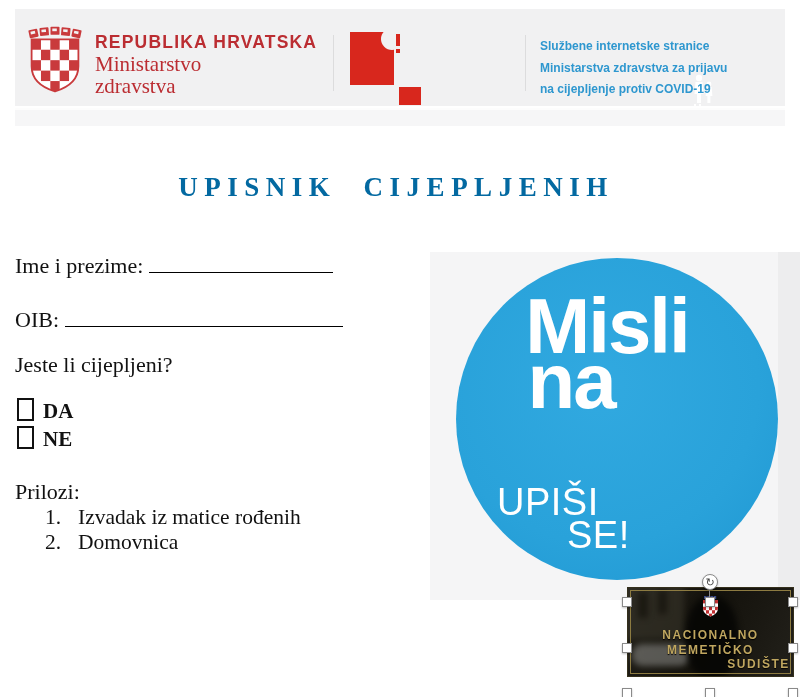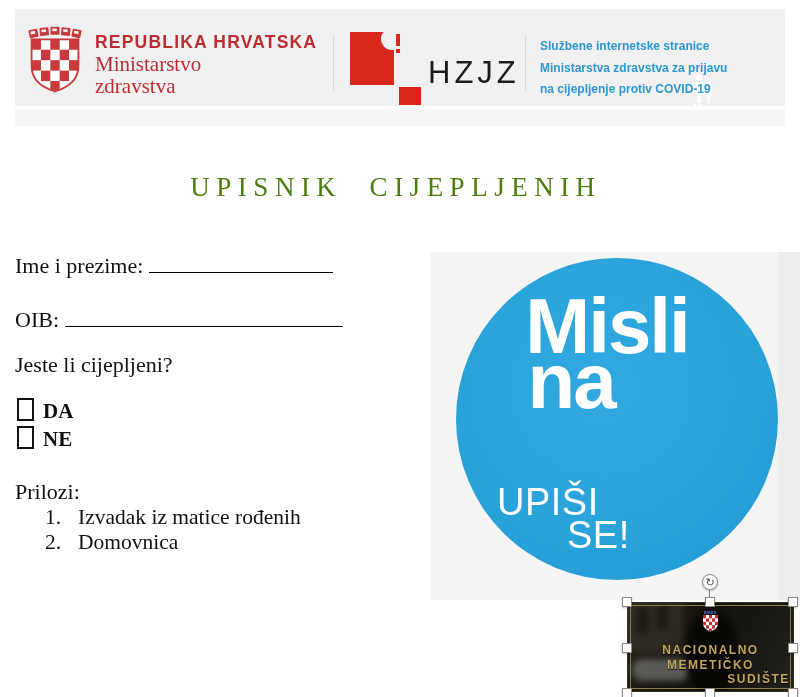--- a/index.html
+++ b/index.html
@@ -21,21 +21,21 @@
   .hzjz-excl-dot{position:absolute;left:381px;top:40px;width:4px;height:4px;background:#d8271d;}
   .hzjz-square{position:absolute;left:384px;top:78px;width:22px;height:18px;background:#d8271d;}
   .hzjz-people{position:absolute;left:340px;top:40px;width:34px;height:34px;}
   .hzjz-wordmark{position:absolute;left:413px;top:46px;font-family:"Liberation Sans",sans-serif;
                  font-size:31px;font-weight:400;letter-spacing:4px;color:#1c1c1c;}
   .site-info{position:absolute;left:525px;top:27px;font-family:"Liberation Sans",sans-serif;
              font-size:12px;font-weight:bold;color:#2e97cf;line-height:21.5px;}
 
   
   .doc-title{position:absolute;left:0;top:172px;width:792px;text-align:center;
-             font-weight:normal;font-size:27px;letter-spacing:6.5px;word-spacing:14px;color:#4d7c0f;}
+             font-weight:bold;font-size:27px;letter-spacing:6.5px;word-spacing:14px;color:#0369a1;}
 
   
   .fld{position:absolute;left:15px;font-size:22px;white-space:nowrap;}
   .fld-name{top:253px;} .fld-oib{top:307px;} .fld-q{top:352px;}
   .fill-line{display:inline-block;height:18px;border-bottom:1.6px solid #000;vertical-align:baseline;margin-left:6px;}
   .line-name{width:184px;} .line-oib{width:278px;}
   .opt{position:absolute;left:17px;font-size:21px;font-weight:bold;white-space:nowrap;}
   .opt-da{top:398px;} .opt-ne{top:426px;}
   .cbx{display:inline-block;width:13px;height:19px;border:2px solid #111;vertical-align:-3px;margin-right:9px;background:#fff;}
   .prilozi{position:absolute;left:15px;top:479px;font-size:22px;}
@@ -51,21 +51,21 @@
   .sticker-line{position:absolute;color:#fff;font-family:"Liberation Sans",sans-serif;line-height:1;white-space:nowrap;}
   .stk-big{font-size:78px;font-weight:bold;letter-spacing:-2px;transform:translateX(-50%);}
   .stk-misli{left:177px;top:35px;text-align:center;}
   .stk-na{left:141px;top:90px;}
   .stk-druge{left:179px;top:152px;}
   .stk-small{font-size:38px;font-weight:400;letter-spacing:0.5px;}
   .stk-upisi{left:67px;top:231px;}
   .stk-se{left:137px;top:264px;}
 
   
-  .plaque{position:absolute;left:627px;top:602px;width:165px;height:88px;
+  .plaque{position:absolute;left:627px;top:587px;width:165px;height:88px;
           background:linear-gradient(115deg,#23211a 0%,#14120c 45%,#1a1812 70%,#23211b 100%);
           border:1px solid #35301c;overflow:hidden;}
   .plaque-goldline{position:absolute;inset:2px;border:1px solid #8d7b41;pointer-events:none;z-index:4;}
   .ph-blur{position:absolute;filter:blur(3px);}
   .ph-building{left:-4px;top:-4px;width:60px;height:55px;background:#3a372c;opacity:.55;}
   .ph-window{left:10px;top:4px;width:10px;height:26px;background:#16140d;opacity:.8;}
   .ph-window2{left:30px;top:2px;width:9px;height:24px;background:#16140d;opacity:.8;}
   .ph-car{left:4px;top:56px;width:58px;height:22px;border-radius:10px;background:#8f8f8c;opacity:.55;}
   .ph-figure{left:58px;top:8px;width:52px;height:85px;border-radius:45%;background:#060604;opacity:.9;}
   .plaque-coat{position:absolute;left:74px;top:8px;width:17px;height:21px;z-index:5;}
@@ -139,21 +139,20 @@
           <circle cx="19" cy="12" r="2.4"></circle>
           <path d="M16.4,15 h5.2 l0.8,9 h-2 l0,7 h-3 l0,-7 h-1.8 z"></path>
           <rect x="4" y="32" width="2" height="2"></rect>
             <rect x="9" y="32" width="2" height="2"></rect>
         </g>
       </svg>
     </div>
     <div class="hzjz-excl"></div>
     <div class="hzjz-excl-dot"></div>
     <div class="hzjz-square"></div>
-    <div class="hzjz-wordmark">HZJZ</div>
 
     <div class="hdr-divider div2"></div>
 
     <div class="site-info">
       <div>Službene internetske stranice</div>
       <div>Ministarstva zdravstva za prijavu</div>
       <div>na cijepljenje protiv COVID-19</div>
     </div>
   </div>
   <div class="hdr-sub"></div>

